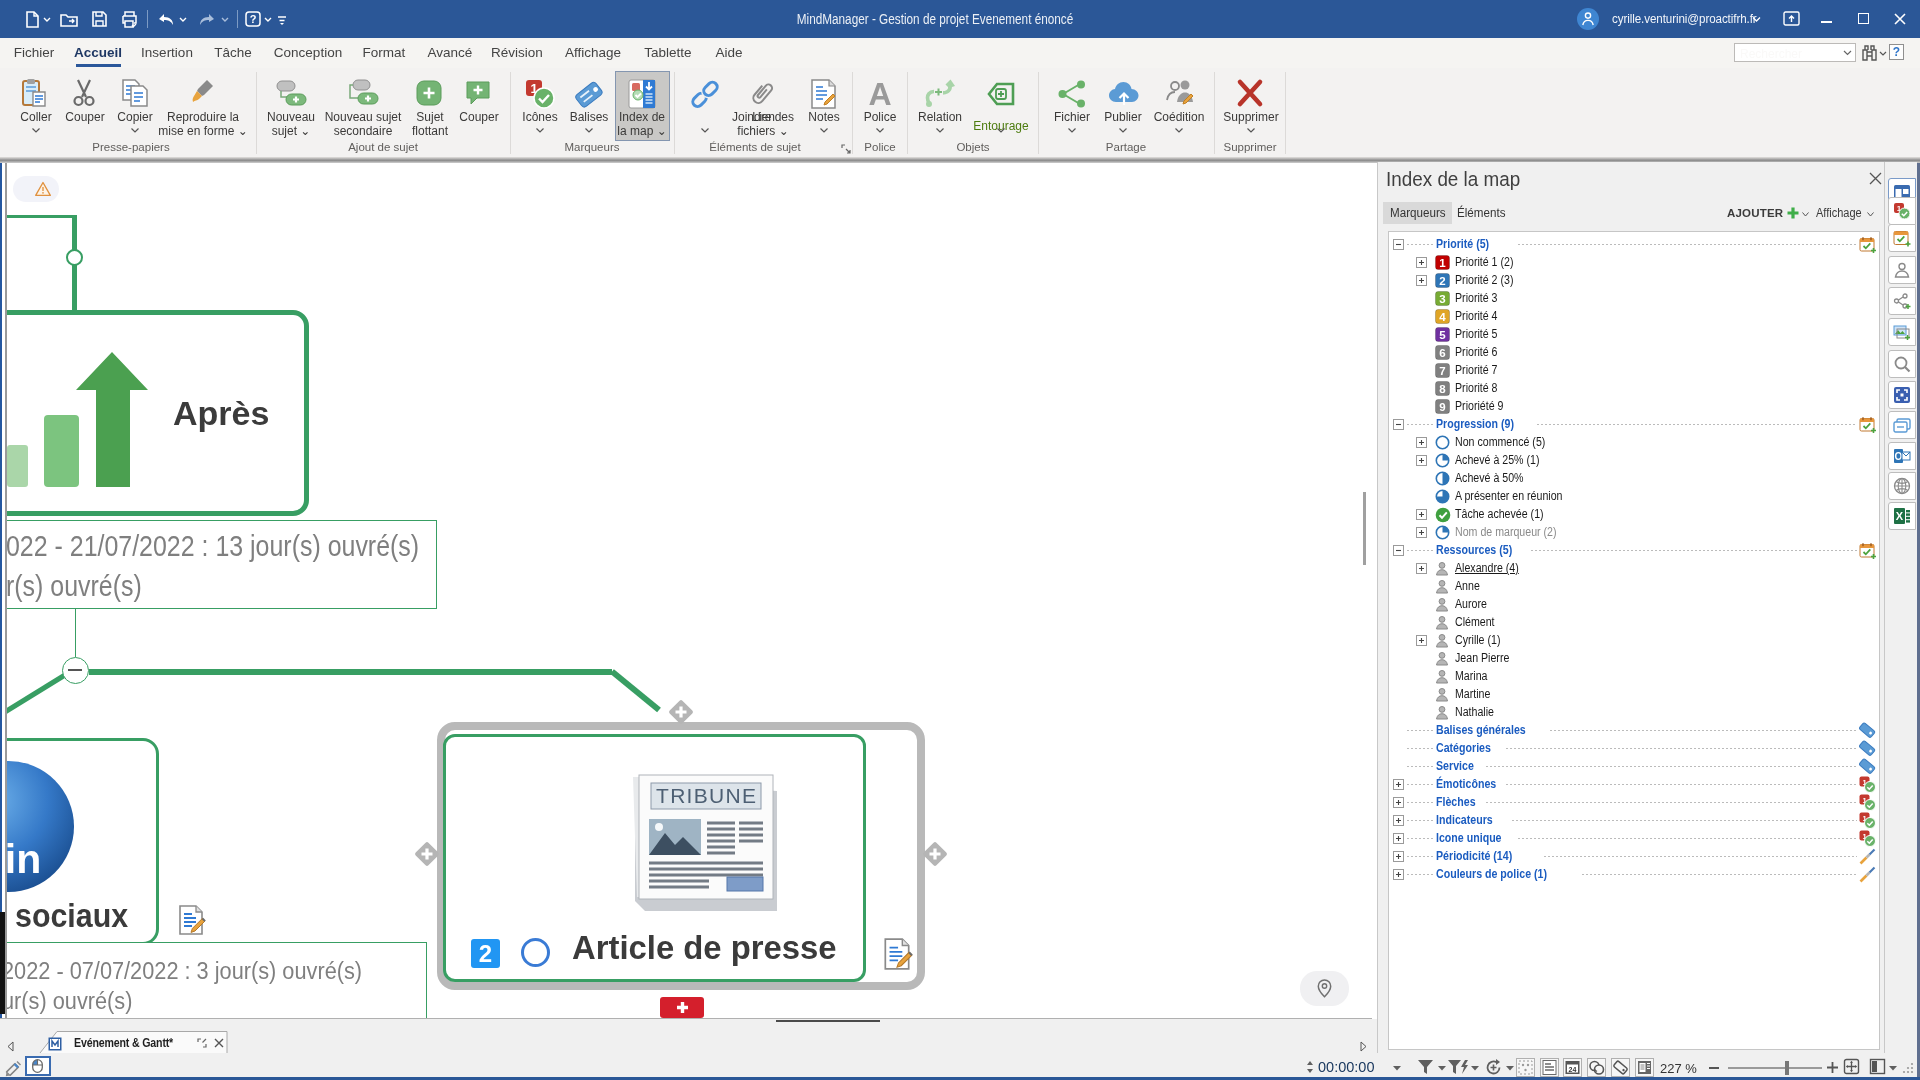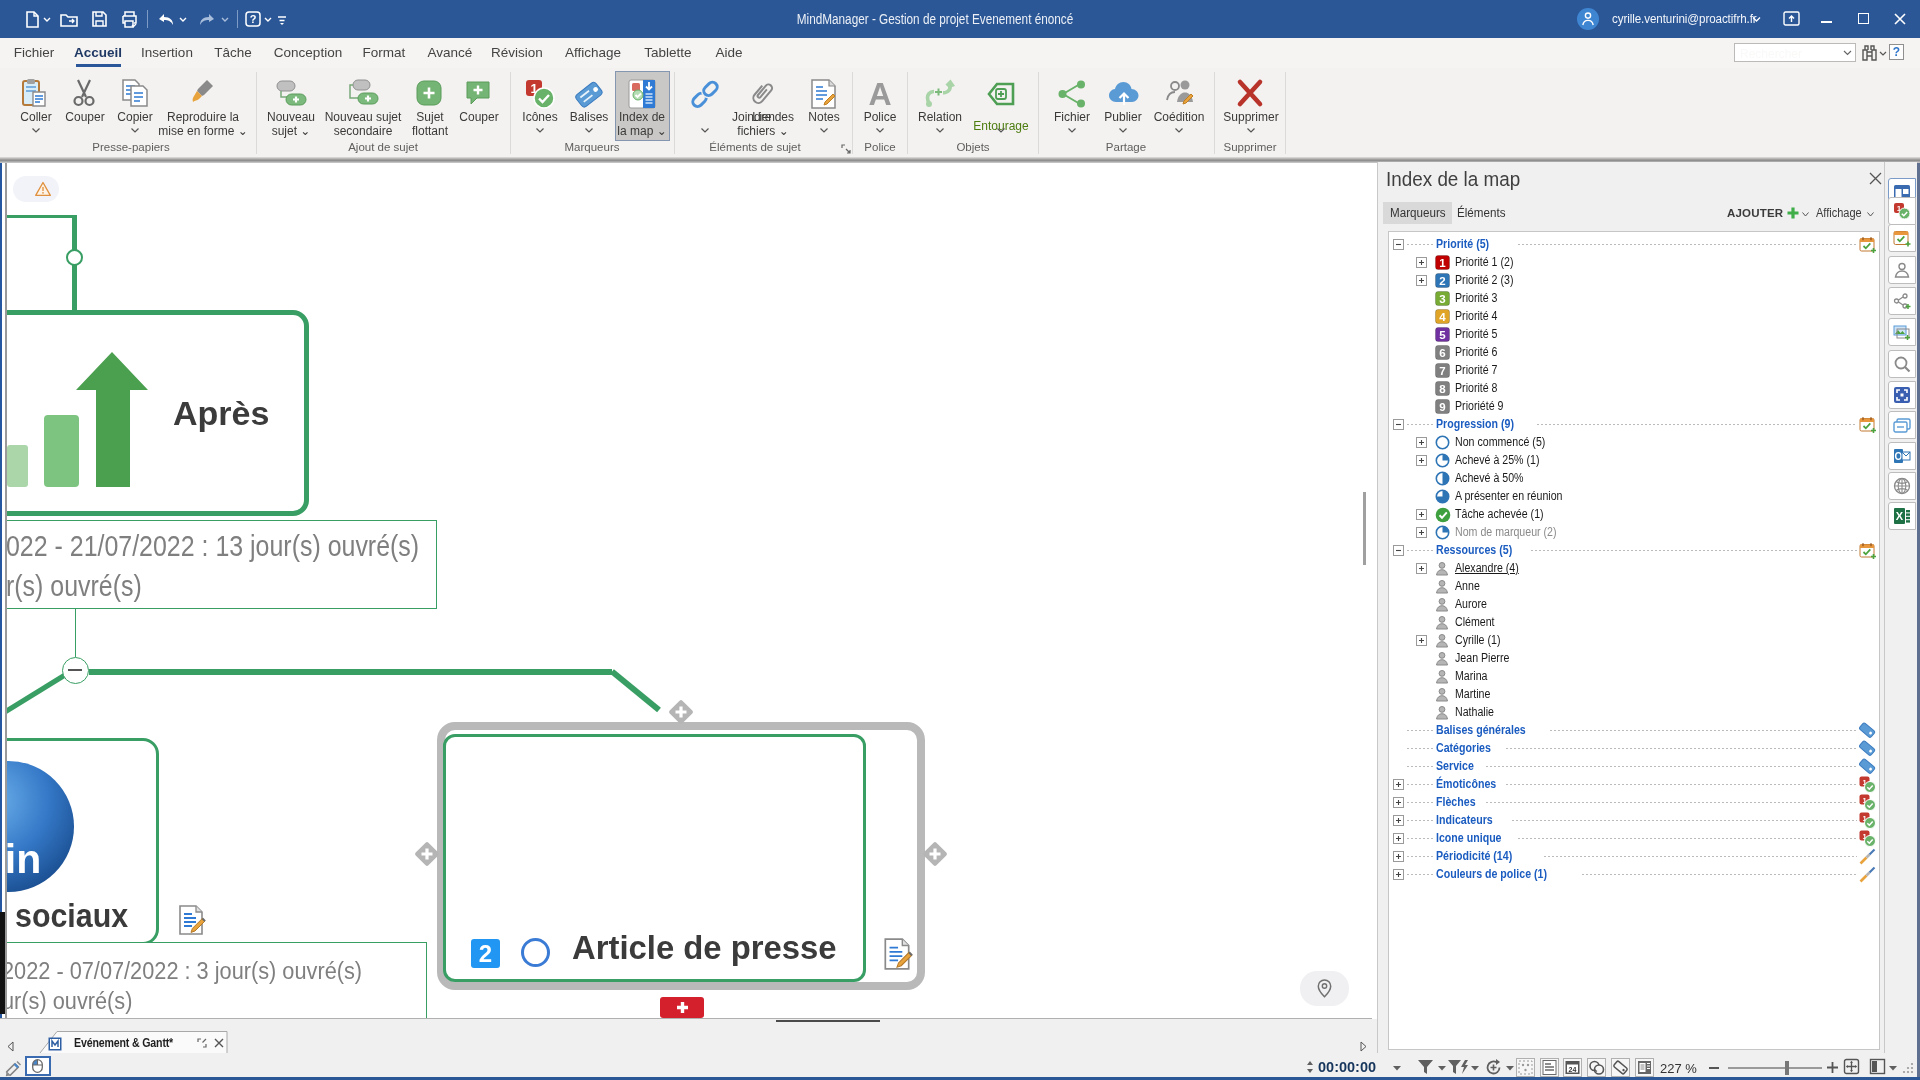--- a/index.html
+++ b/index.html
@@ -451,20 +451,38 @@
           <path d="M9 10h8M9 14h12M9 18h12M9 22h8" stroke="#2f7ad4" stroke-width="1.8"></path>
           <path d="M30 17l-10 10-4 1.4 1.4-4 10-10z" fill="#e8a33d" stroke="#b5792a" stroke-width="1"></path>
           <path d="M27.5 14.5l2.6 2.6" stroke="#6a6a6a" stroke-width="2"></path>
         </svg>
       </div>
 <div class="a" style="left:-27px;top:778.5px;width:447px;height:90px;background:#fff;border:1.5px solid #389e63;"></div>
 <div class="a" style="left:-5px;top:793px;font-size:23.5px;color:#7f7f7f;line-height:30px;white-space:pre;transform:scaleX(0.925);transform-origin:0 0;">2022 - 07/07/2022 : 3 jour(s) ouvré(s)
 ur(s) ouvré(s)</div>
 <div class="a" style="left:430px;top:559px;width:488px;height:268px;border:8px solid #b9b9b9;border-radius:18px;background:#fff;"></div>
 <div class="a" style="left:436px;top:571px;width:423px;height:248px;border:3px solid #389e63;border-radius:12px;background:#fff;"></div>
+<div class="a" style="left:620px;top:608px;">
+        <svg width="155" height="142" viewBox="0 0 155 142">
+          <path d="M8 10 L8 130 L18 140 L150 140 L150 20 Z" fill="#c9ccd1"></path>
+          <path d="M6 6 L10 126 L146 126 L142 6 Z" fill="#e8eaec"></path>
+          <rect x="12" y="4" width="134" height="124" fill="#fbfbfb" stroke="#b0b4ba"></rect>
+          <rect x="24" y="12" width="110" height="26" fill="#dde4ea" stroke="#8d9aaa"></rect>
+          <text x="79" y="32" font-family="Liberation Serif,serif" font-size="21" fill="#4d5f73" text-anchor="middle" textLength="100">TRIBUNE</text>
+          <rect x="22" y="48" width="52" height="36" fill="#9fb4c4"></rect>
+          <circle cx="32" cy="56" r="4" fill="#f5f8fa"></circle>
+          <path d="M22 84 L38 62 L48 74 L56 66 L74 84 Z" fill="#3d4f61"></path>
+          <g stroke="#737b85" stroke-width="2.8">
+            <path d="M80 52h28M80 58h28M80 64h28M80 70h28M80 76h28M80 82h28"></path>
+            <path d="M112 52h24M112 58h24M112 64h24M112 70h24"></path>
+            <path d="M22 92h114M22 98h114M22 104h114M22 110h60M22 116h60"></path>
+          </g>
+          <rect x="100" y="106" width="36" height="14" fill="#7e9cc8" stroke="#5577aa"></rect>
+        </svg>
+      </div>
 <div class="a" style="left:464px;top:776px;width:29px;height:29px;background:#2196f3;border-radius:3px;text-align:center;font-size:24px;font-weight:bold;color:#fff;line-height:29px;">2</div>
 <div class="a" style="left:514px;top:775px;width:29px;height:29px;border-radius:50%;border:3.5px solid #3a7bd5;background:#fff;"></div>
 <div class="a" style="left:565px;top:766px;font-size:33px;font-weight:bold;color:#3b3b3b;transform:scaleX(0.995);transform-origin:0 0;">Article de presse</div>
 <div class="a" style="left:873px;top:774px;">
         <svg width="34" height="34" viewBox="0 0 32 32">
           <path d="M5 2h16l6 6v22H5z" fill="#fff" stroke="#8a8a8a" stroke-width="1.6"></path>
           <path d="M21 2v6h6" fill="#e0e0e0" stroke="#8a8a8a" stroke-width="1.3"></path>
           <path d="M9 10h8M9 14h12M9 18h12M9 22h8" stroke="#2f7ad4" stroke-width="1.8"></path>
           <path d="M30 17l-10 10-4 1.4 1.4-4 10-10z" fill="#e8a33d" stroke="#b5792a" stroke-width="1"></path>
           <path d="M27.5 14.5l2.6 2.6" stroke="#6a6a6a" stroke-width="2"></path>
@@ -556,21 +574,21 @@
         <path d="M5.5 0.7 A4.8 4.8 0 0 0 0.7 5.5 L0.7 6 L5.5 6 Z" fill="#4a86c8"></path>
         <rect x="0.7" y="0.7" width="9.6" height="12.6" rx="4.8" fill="none" stroke="#6a6a6a" stroke-width="1.3"></rect>
         <path d="M5.5 1v5M1 6h9" stroke="#6a6a6a" stroke-width="1.1"></path>
       </svg>
     </div>
 <div class="a" style="left:1306px;top:1060px;">
       <svg width="8" height="14" viewBox="0 0 8 14">
         <path d="M4 1l3 4H1zM4 13L1 9h6z" fill="#5f5f5f"></path>
       </svg>
     </div>
-<div class="a" style="left:1318px;top:1059px;font-size:14.5px;font-weight:bold;color:#17365d;">00:00:00</div>
+<div class="a" style="left:1318px;top:1059px;font-size:14.5px;font-weight:normal;color:#17365d;">00:00:00</div>
 <div class="a" style="left:1393px;top:1066px;">
       <svg width="8" height="5" viewBox="0 0 8 5">
         <path d="M0 0l4 4.5L8 0z" fill="#5f5f5f"></path>
       </svg>
     </div>
 <div class="a" style="left:1417px;top:1059px;">
       <svg width="17" height="16" viewBox="0 0 17 16">
         <path d="M1 1h15l-6 7v7l-3-2V8z" fill="#5f5f5f"></path>
       </svg>
     </div>

